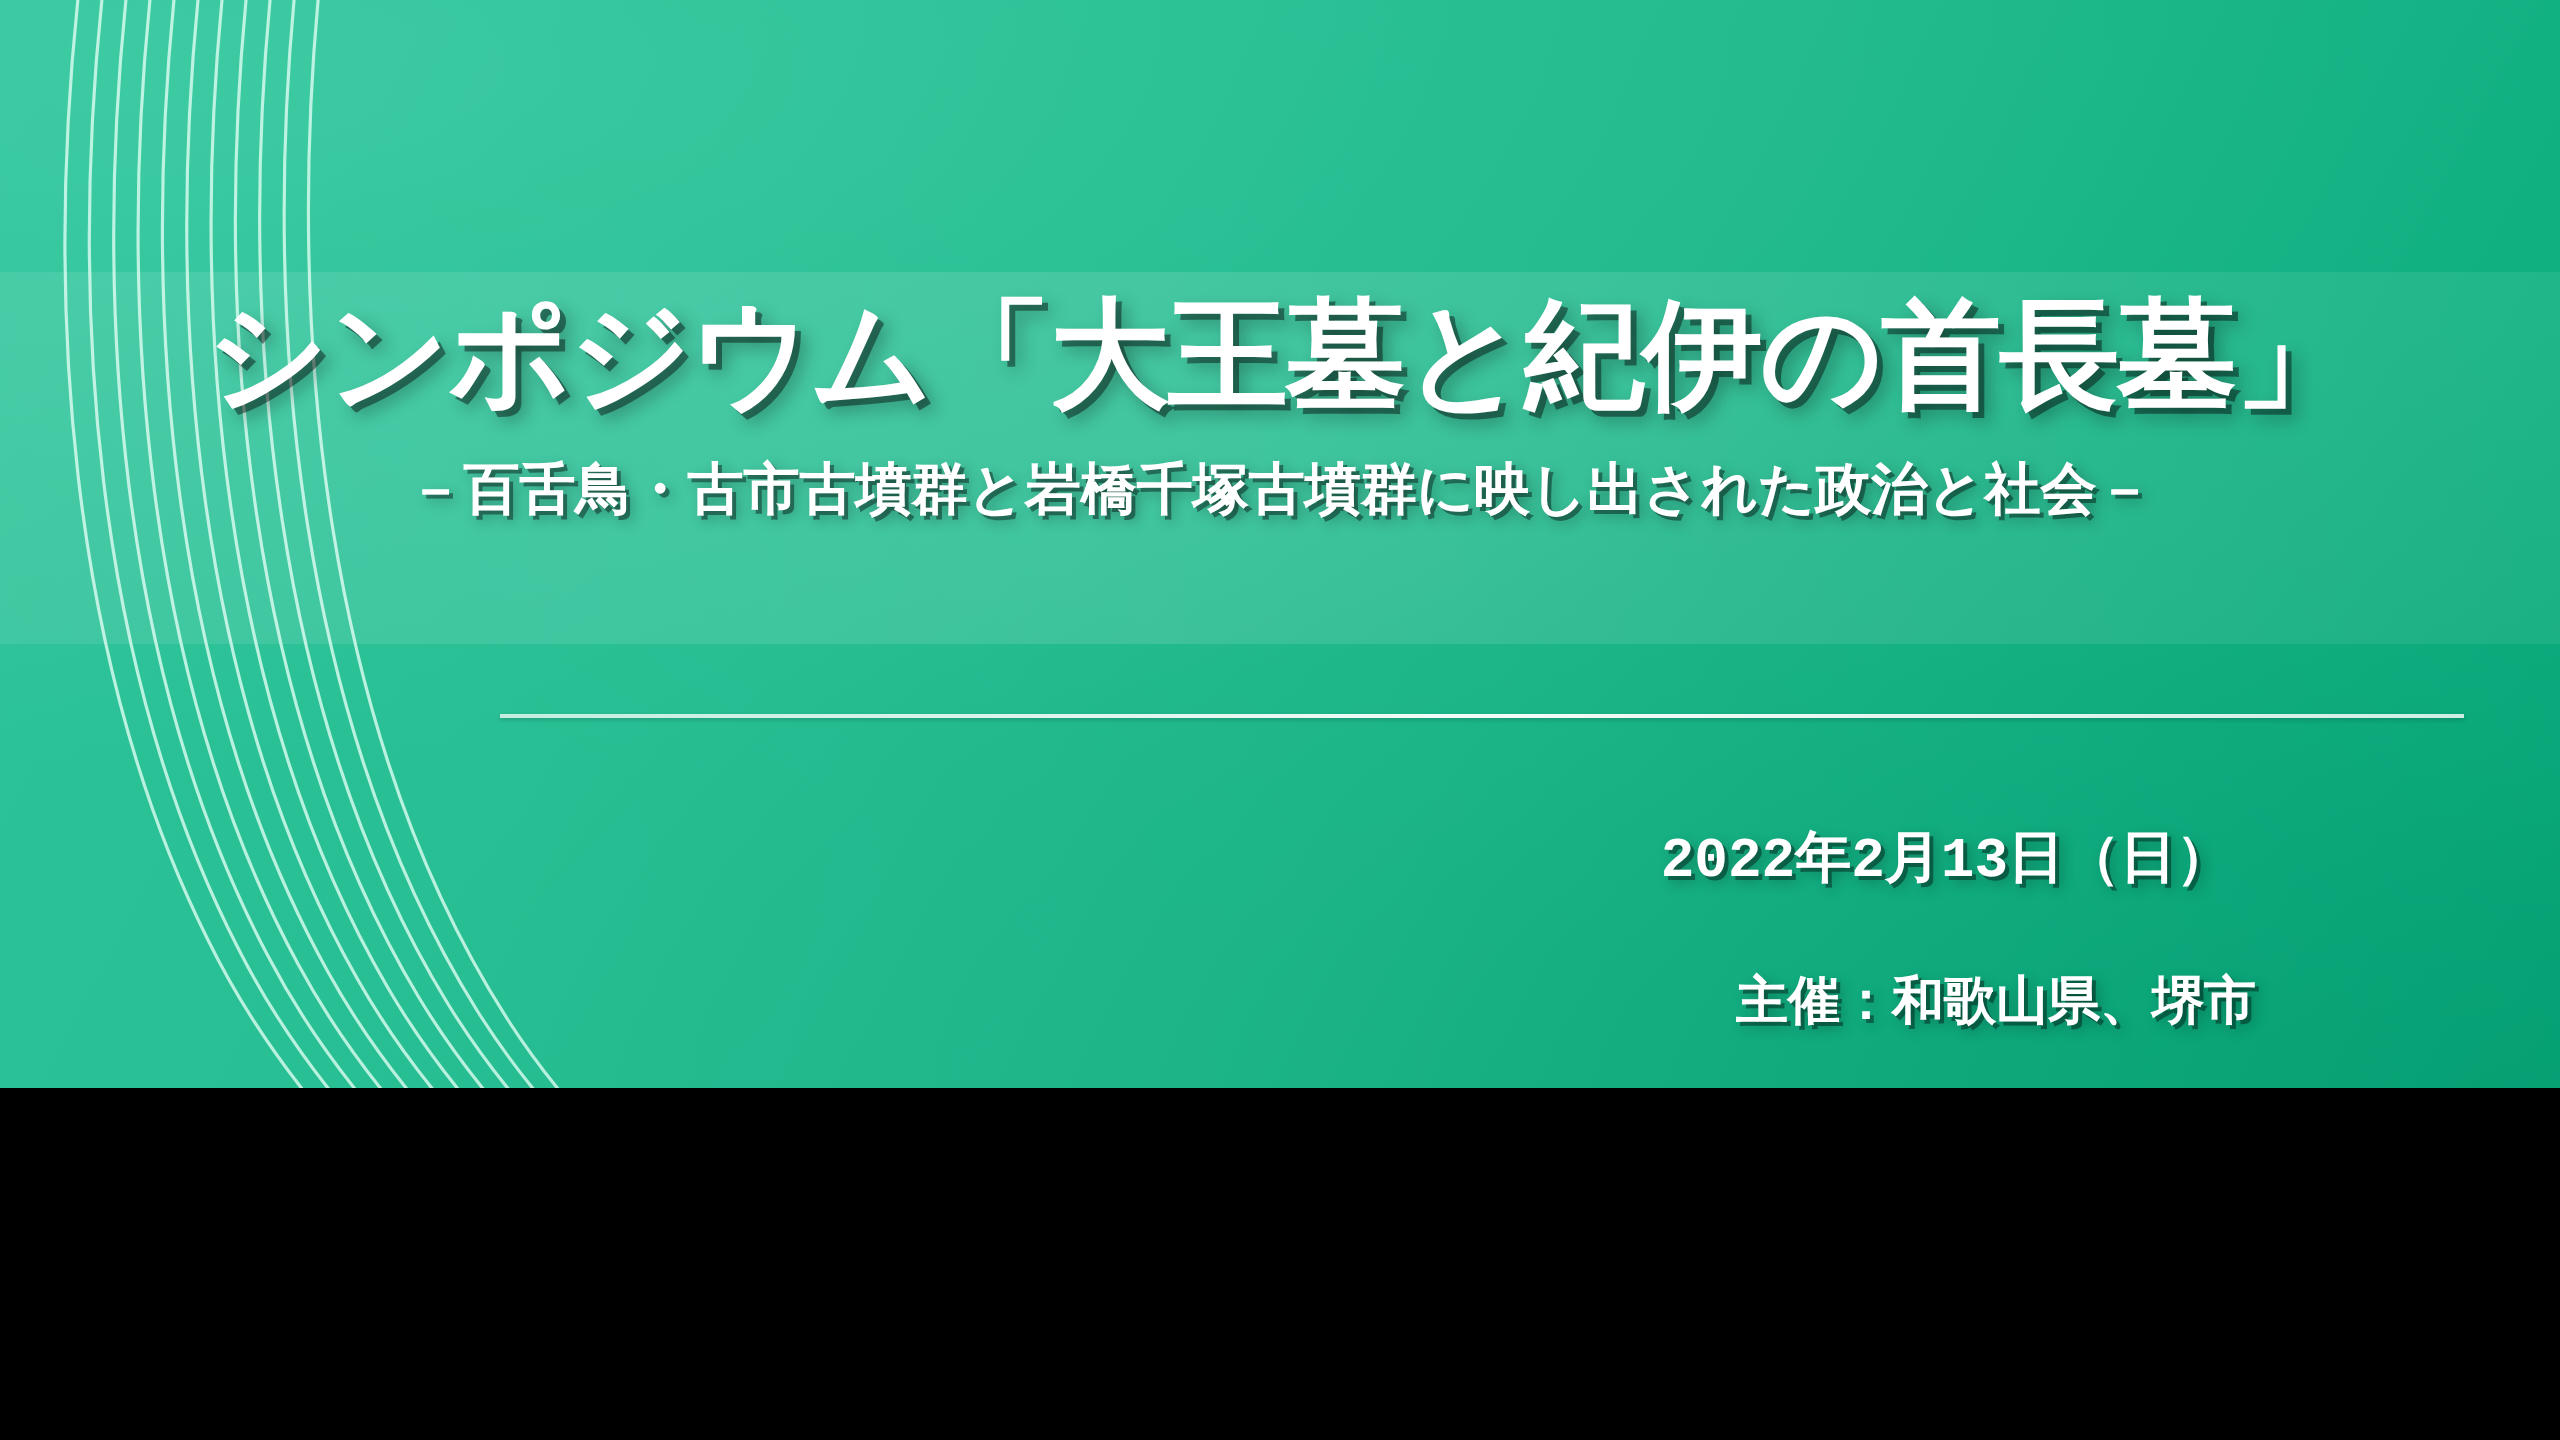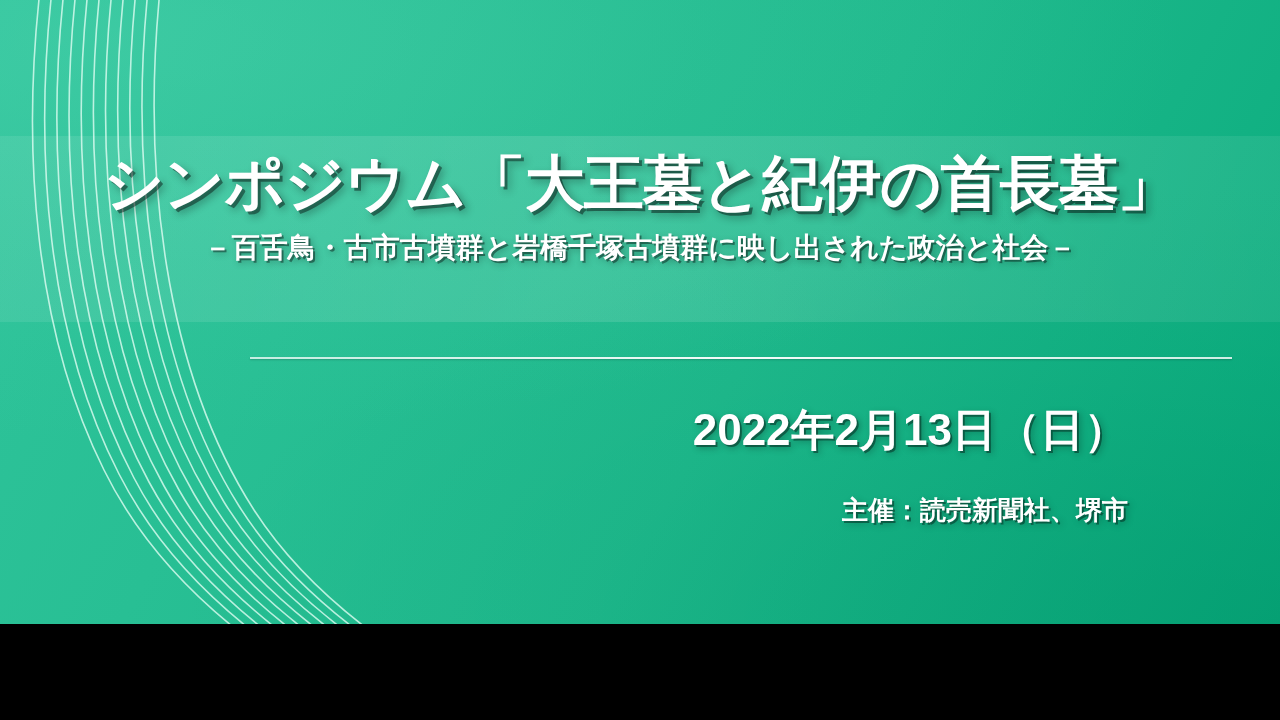--- a/index.html
+++ b/index.html
@@ -4,23 +4,23 @@
 <title>Symposium Title Slide</title>
 <style>
   html, body {
     margin: 0;
     padding: 0;
     background: #000;
   }
   #slide {
     position: relative;
     width: 1280px;
-    height: 624px;
+    height: 544px;
     overflow: hidden;
-    font-family: Liberation Sans, sans-serif;
+    font-family: Liberation Mono, monospace;
     background: linear-gradient(118deg, #2fc49b 0%, #28bf94 28%, #1fb98c 58%, #08ab7c 100%);
   }
 
   
   #bg-gradient-overlay {
     position: absolute;
     inset: 0;
     background:
       radial-gradient(125% 95% at 8% 6%, rgba(86,214,178,0.38) 0%, rgba(86,214,178,0.12) 38%, rgba(0,0,0,0) 68%),
       radial-gradient(110% 90% at 100% 100%, rgba(0,142,101,0.40) 0%, rgba(0,142,101,0.10) 50%, rgba(0,0,0,0) 78%);
@@ -93,22 +93,22 @@
     box-shadow: 0 1px 2px rgba(0,0,0,0.18);
   }
 
   #detail-block {
     position: absolute;
     right: 152px;
     top: 402px;
     text-align: right;
   }
   .event-date {
-    margin: 0;
-    font-size: 44px;
+    margin: 12px;
+    font-size: 28px;
     font-weight: 700;
     color: #ffffff;
     line-height: 1.25;
     text-shadow:
       2px 2px 0 rgba(0,0,0,0.38),
       3px 3px 7px rgba(0,0,0,0.28);
     white-space: nowrap;
   }
   .credit-line {
     margin: 0;
@@ -151,16 +151,16 @@
 
   <div id="headline-block">
     <h1 class="main-title">シンポジウム「大王墓と紀伊の首長墓」</h1>
     <p class="sub-title">－百舌鳥・古市古墳群と岩橋千塚古墳群に映し出された政治と社会－</p>
   </div>
 
   <div id="divider-rule"></div>
 
   <div id="detail-block">
     <p class="event-date">2022年2月13日（日）</p>
-    <p class="credit-line" id="credit-host">主催：読売新聞社、堺市</p>
+    <p class="credit-line" id="credit-host">主催：和歌山県、堺市</p>
   </div>
 
 </div>
 
 </body></html>

